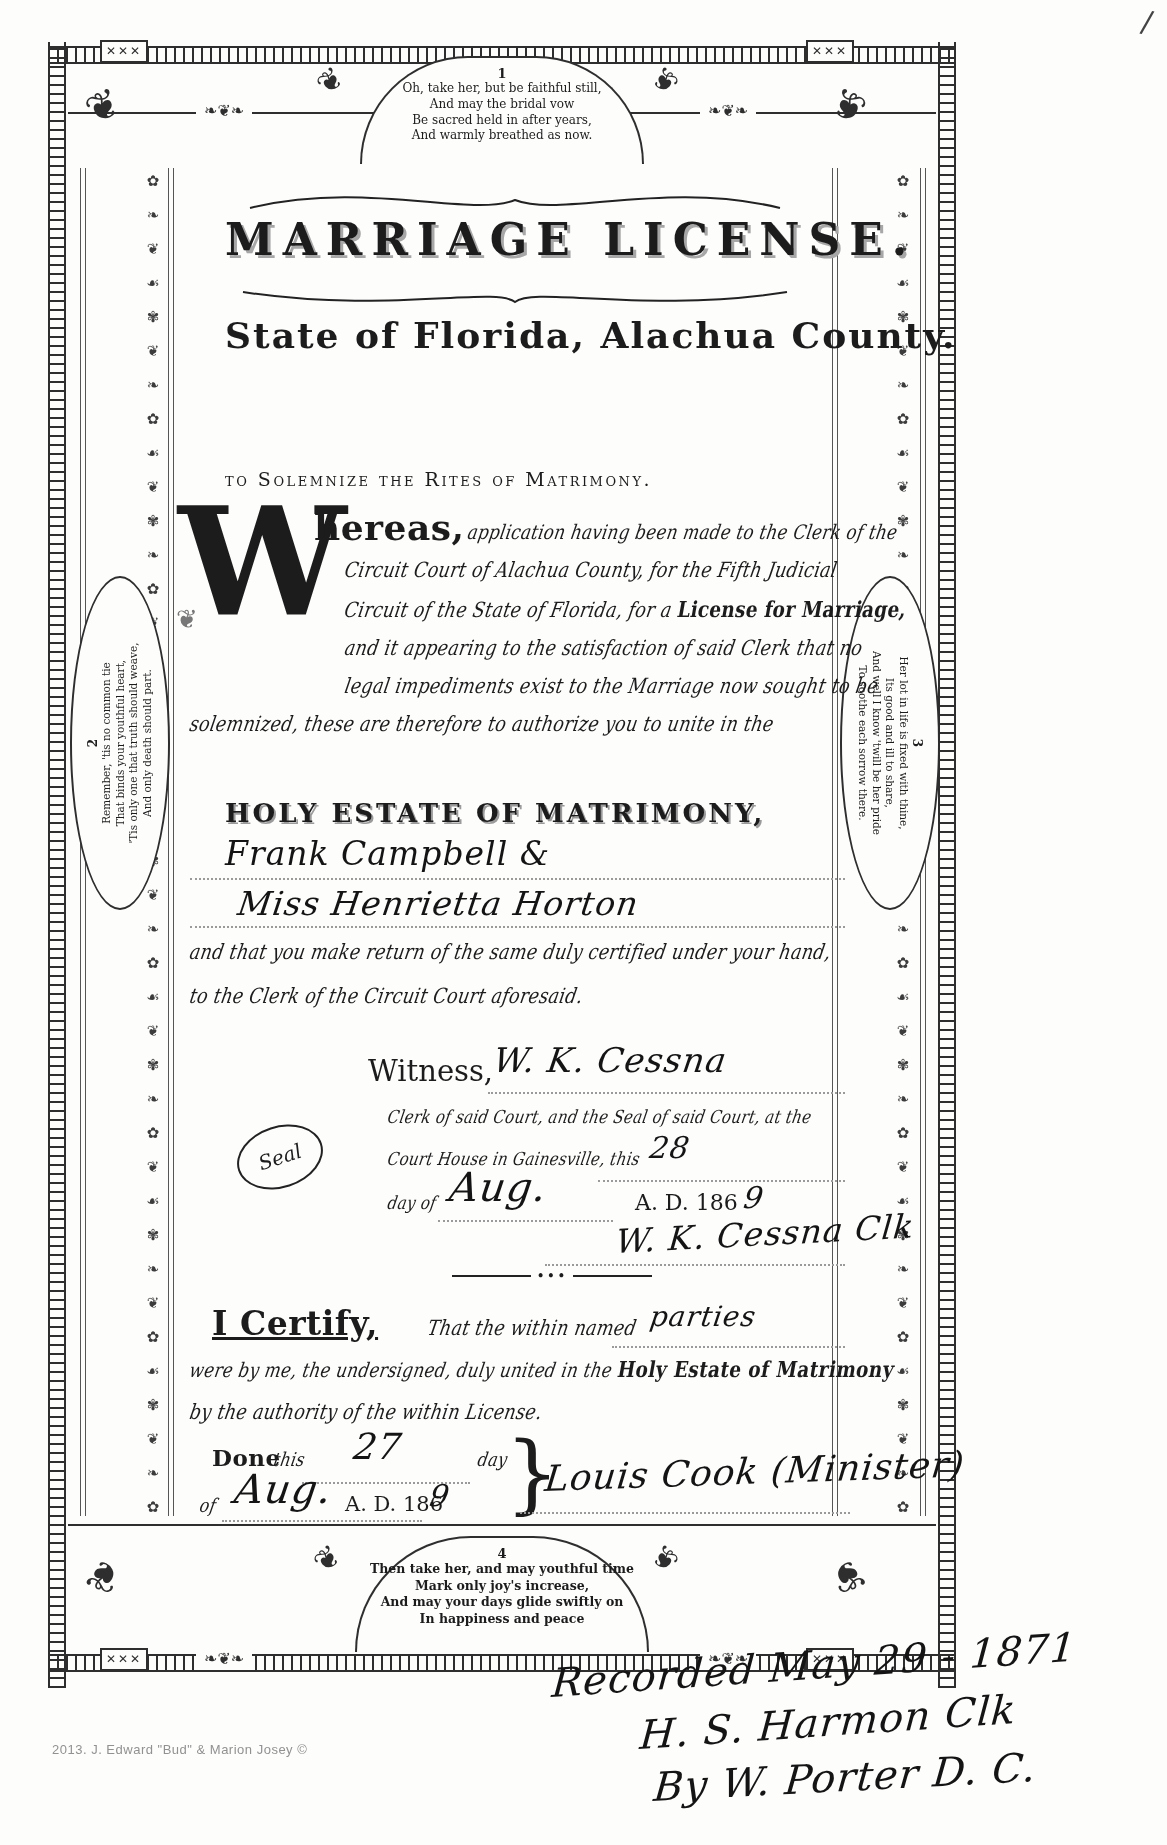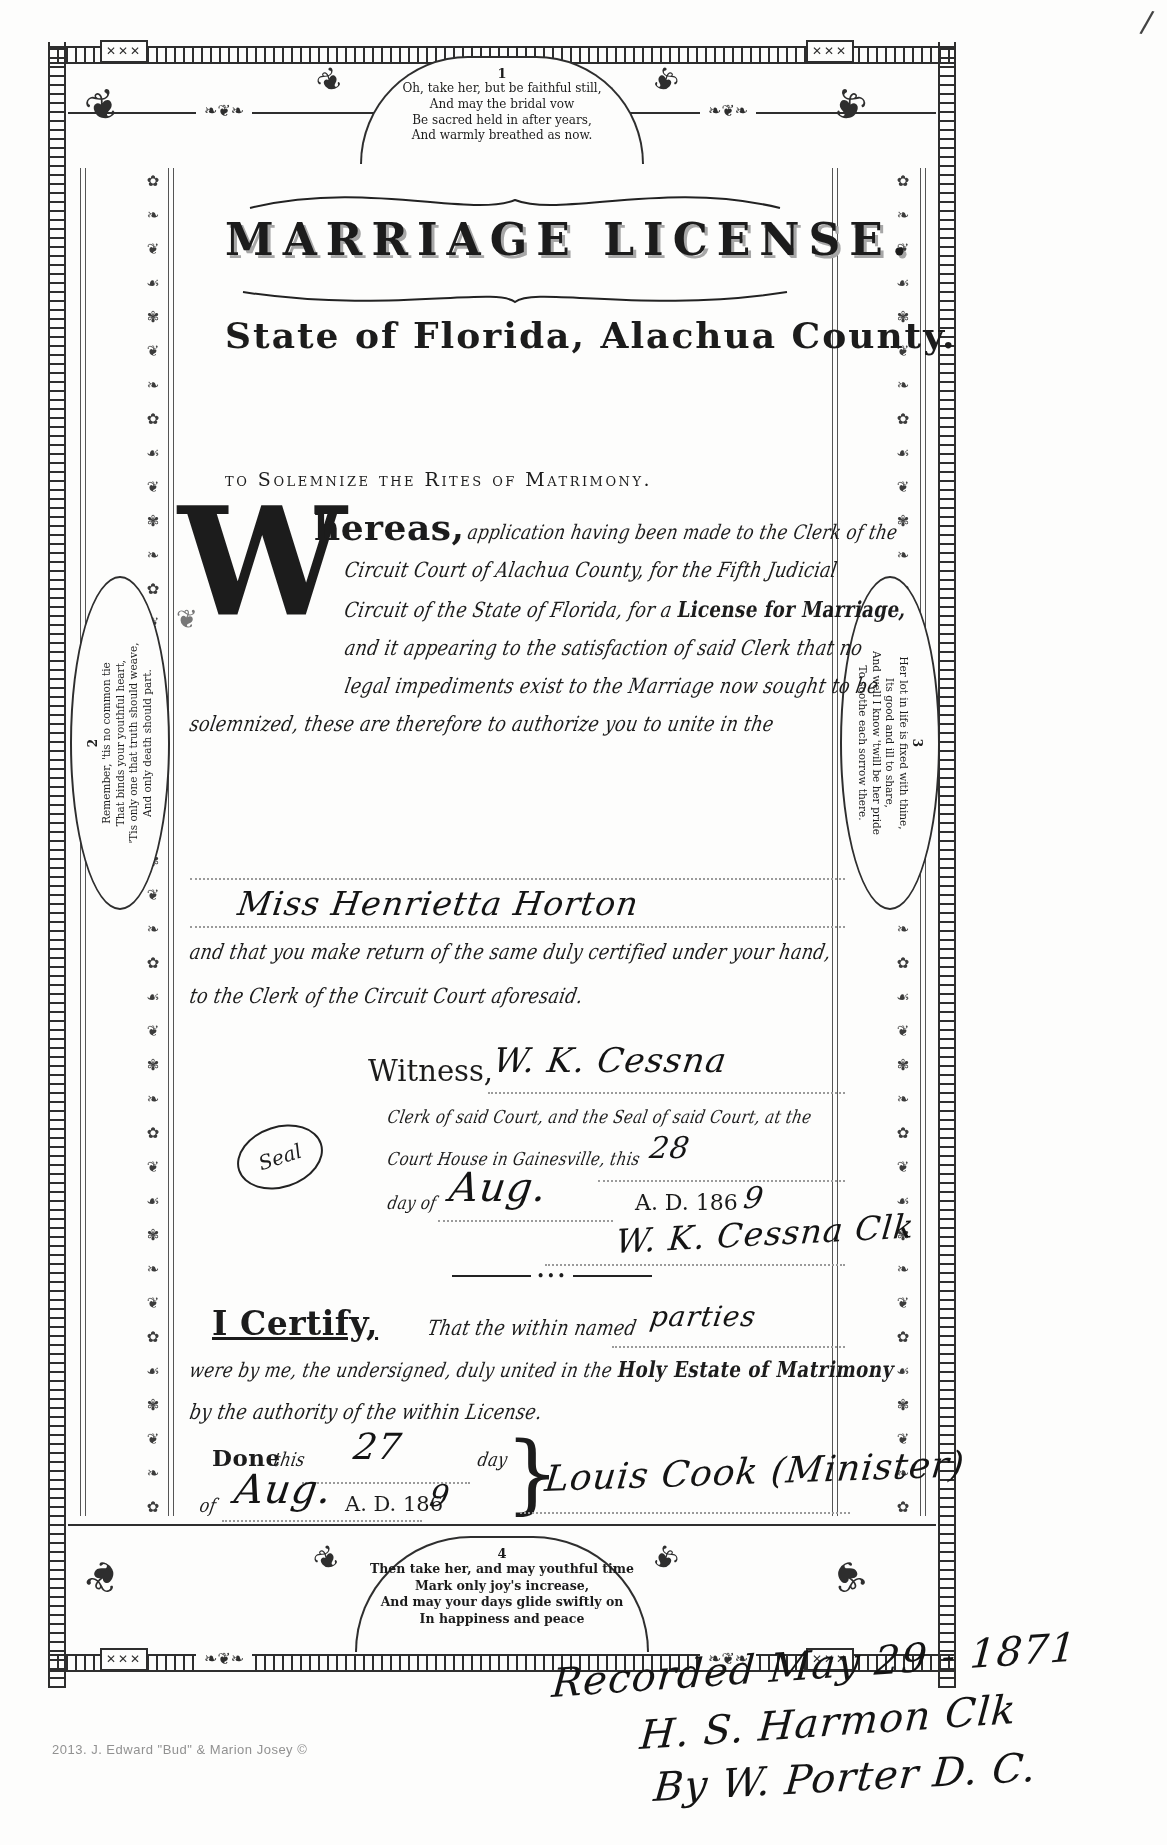--- a/index.html
+++ b/index.html
@@ -138,21 +138,23 @@
   <div class="abs gothic" style="left:314px;top:506px;font-size:36px;">hereas,</div>
   <div class="abs script" style="left:468px;top:520px;font-size:20px;">application having been made to the Clerk of the</div>
   <div class="abs script" style="left:345px;top:558px;font-size:21px;">Circuit Court of Alachua County, for the Fifth Judicial</div>
   <div class="abs script" style="left:345px;top:596px;font-size:21px;">
     <span>Circuit of the State of Florida, for a </span><span class="printed-bold" style="font-size:22px;">License for Marriage,</span>
   </div>
   <div class="abs script" style="left:345px;top:636px;font-size:21px;">and it appearing to the satisfaction of said Clerk that no</div>
   <div class="abs script" style="left:345px;top:674px;font-size:21px;">legal impediments exist to the Marriage now sought to be</div>
   <div class="abs script" style="left:190px;top:712px;font-size:21px;">solemnized, these are therefore to authorize you to unite in the</div>
 
-
+  <div class="abs display center" style="left:185px;width:660px;top:798px;font-size:26px;letter-spacing:3px;text-shadow:2px 2px 0 #9b9b9b;">HOLY ESTATE OF MATRIMONY,</div>
+
+  <div class="abs hand center" style="left:185px;width:660px;top:834px;font-size:33px;transform:none;">Frank Campbell &amp;</div>
   <div class="abs rule" style="left:190px;top:878px;width:655px;"></div>
   <div class="abs hand" style="left:238px;top:884px;font-size:33px;">Miss Henrietta Horton</div>
   <div class="abs rule" style="left:190px;top:926px;width:655px;"></div>
 
   <div class="abs script" style="left:190px;top:940px;font-size:21px;">and that you make return of the same duly certified under your hand,</div>
   <div class="abs script" style="left:190px;top:984px;font-size:21px;">to the Clerk of the Circuit Court aforesaid.</div>
 
   <div class="abs" style="left:368px;top:1054px;font-size:29px;">Witness,</div>
   <div class="abs hand" style="left:494px;top:1040px;font-size:34px;">W. K. Cessna</div>
   <div class="abs rule" style="left:488px;top:1092px;width:357px;"></div>

